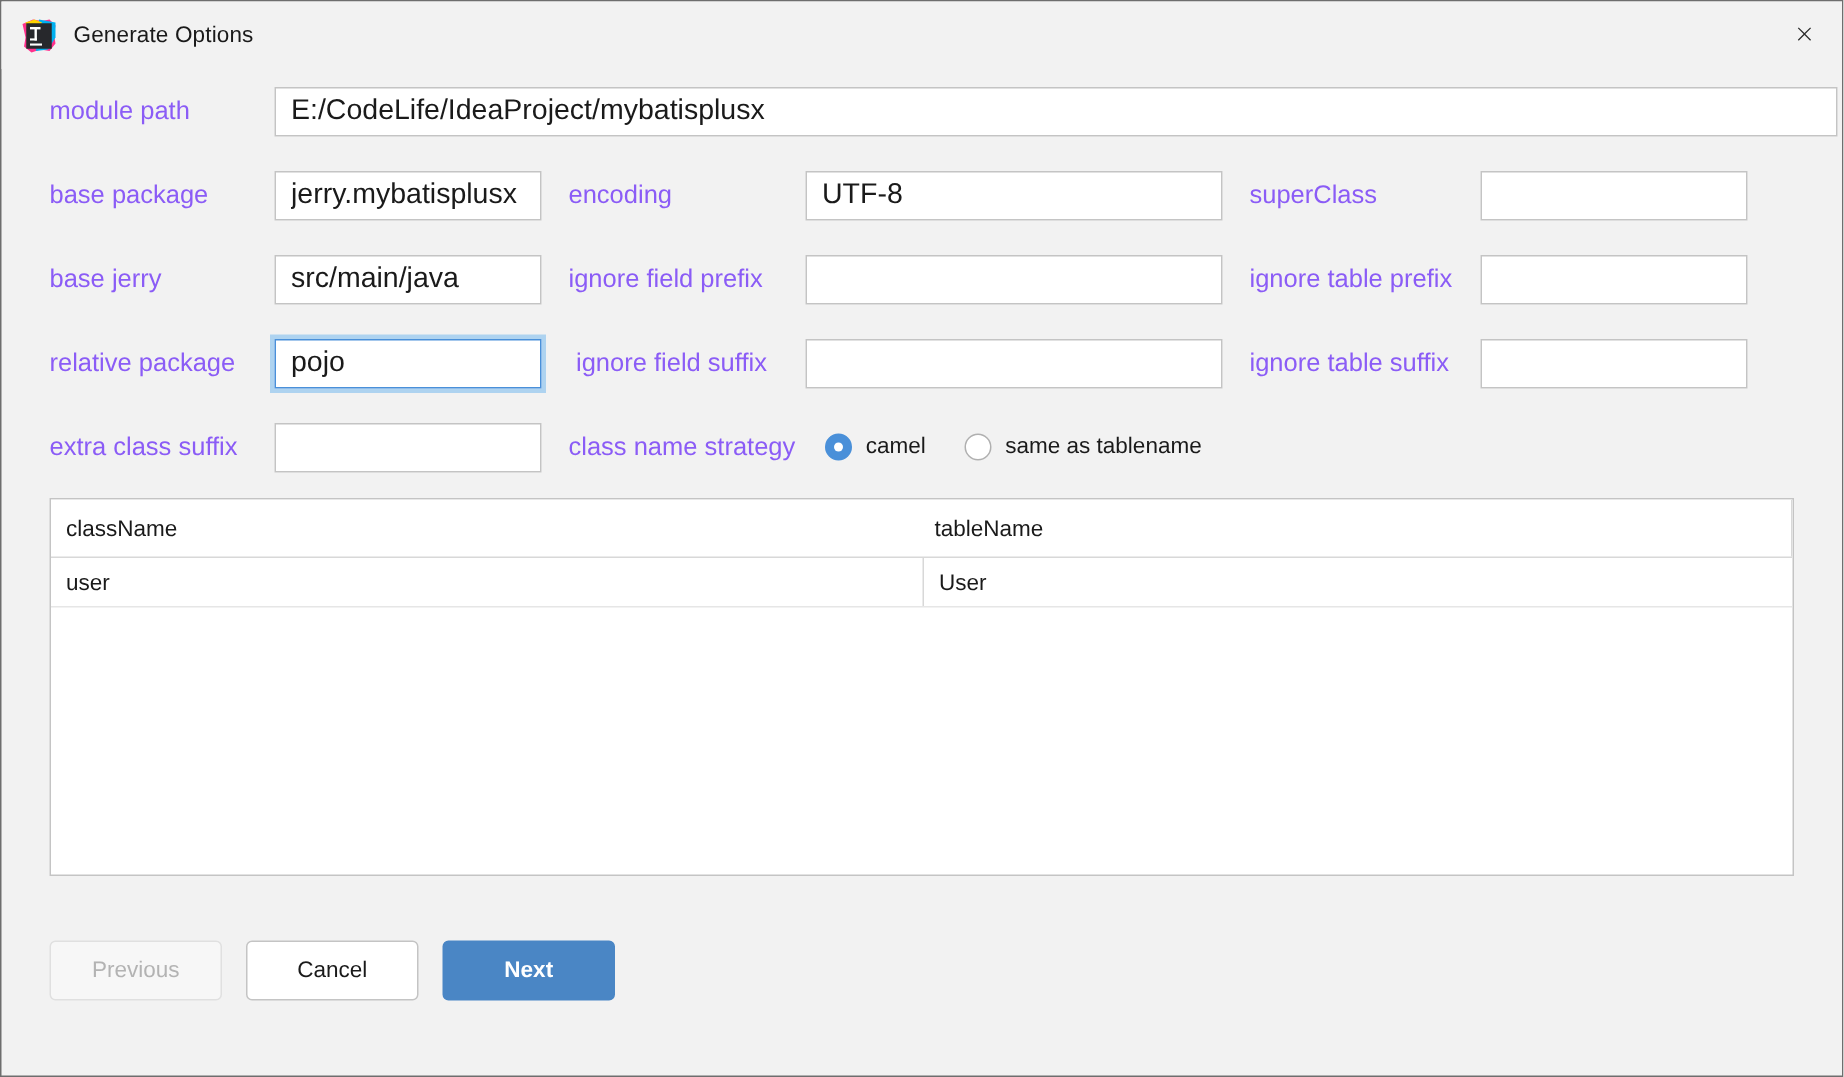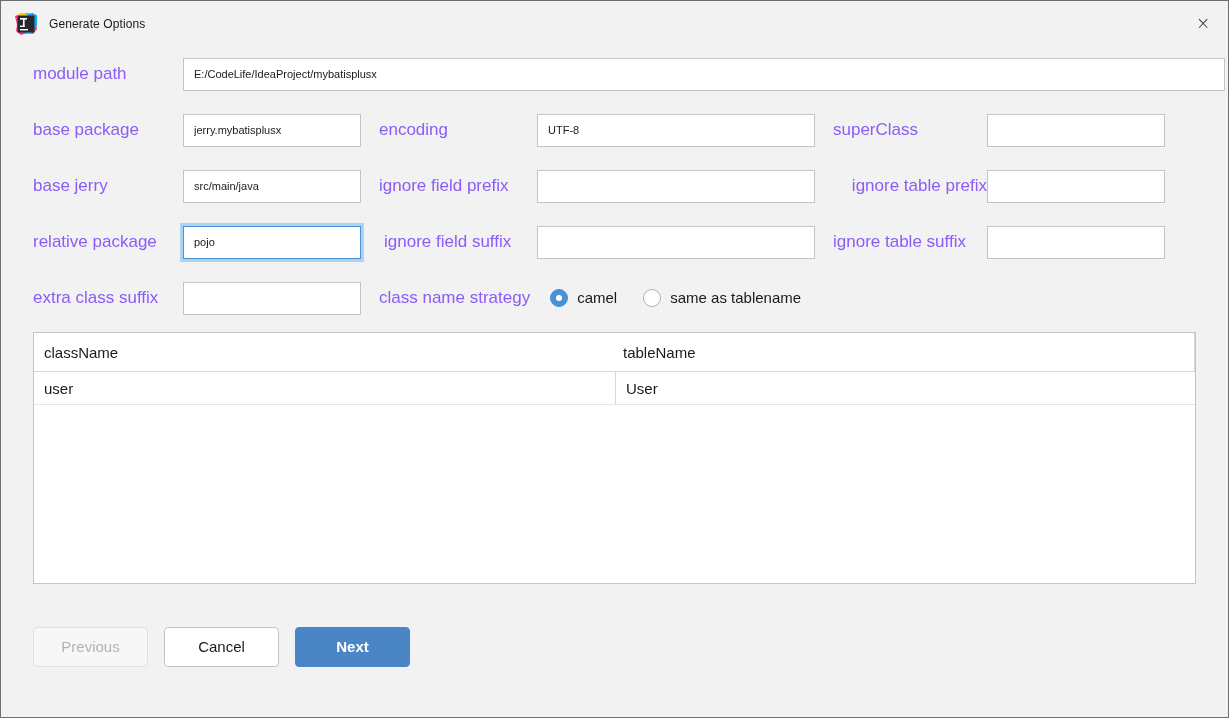--- a/index.html
+++ b/index.html
@@ -37,21 +37,21 @@
     position: relative;
   }
   .app-icon {
     width: 24px;
     height: 24px;
     flex: 0 0 24px;
     position: relative;
     margin-right: 11px;
   }
   .title-text {
-    font-size: 12px;
+    font-size: 15px;
     color: #1a1a1a;
     letter-spacing: .1px;
   }
   .close-btn {
     position: absolute;
     right: 0;
     top: 0;
     width: 50px;
     height: 45px;
     display: flex;
@@ -89,21 +89,21 @@
   .lbl.c1 { width: 150px; flex: 0 0 150px; }
   .lbl.c2 { width: 176px; flex: 0 0 176px; }
   .lbl.c3 { width: 172px; flex: 0 0 172px; }
 
   .tf {
     box-sizing: border-box;
     height: 33px;
     background: #ffffff;
     border: 1px solid #c4c4c4;
     font-family: "Liberation Sans", sans-serif;
-    font-size: 11px;
+    font-size: 19px;
     color: #1a1a1a;
     padding: 0 10px;
     outline: none;
   }
   .tf.wide { width: 1042px; flex: 0 0 1042px; }
   .tf.col { width: 178px; flex: 0 0 178px; }
   .tf.mid { width: 278px; flex: 0 0 278px; }
   .tf.right { width: 178px; flex: 0 0 178px; }
 
   .tf.focused {
@@ -270,21 +270,21 @@
       <input class="tf mid" type="text" value="UTF-8" style="">
       <div class="lbl c3" style="padding-left:18px;box-sizing:border-box;">superClass</div>
       <input class="tf right" type="text" value="" style="">
     </div>
 
     <div class="form-row">
       <div class="lbl c1">base jerry</div>
       <input class="tf col" type="text" value="src/main/java" style="">
       <div class="lbl c2" style="padding-left:18px;box-sizing:border-box;">ignore field prefix</div>
       <input class="tf mid" type="text" value="" style="">
-      <div class="lbl c3" style="padding-left:18px;box-sizing:border-box;text-align:right;">ignore table prefix</div>
+      <div class="lbl c3" style="padding-left:18px;box-sizing:border-box;">ignore table prefix</div>
       <input class="tf right" type="text" value="" style="">
     </div>
 
     <div class="form-row">
       <div class="lbl c1">relative package</div>
       <input class="tf col focused" type="text" value="pojo" style="">
       <div class="lbl c2" style="padding-left:23px;box-sizing:border-box;">ignore field suffix</div>
       <input class="tf mid" type="text" value="" style="">
       <div class="lbl c3" style="padding-left:18px;box-sizing:border-box;">ignore table suffix</div>
       <input class="tf right" type="text" value="" style="">

